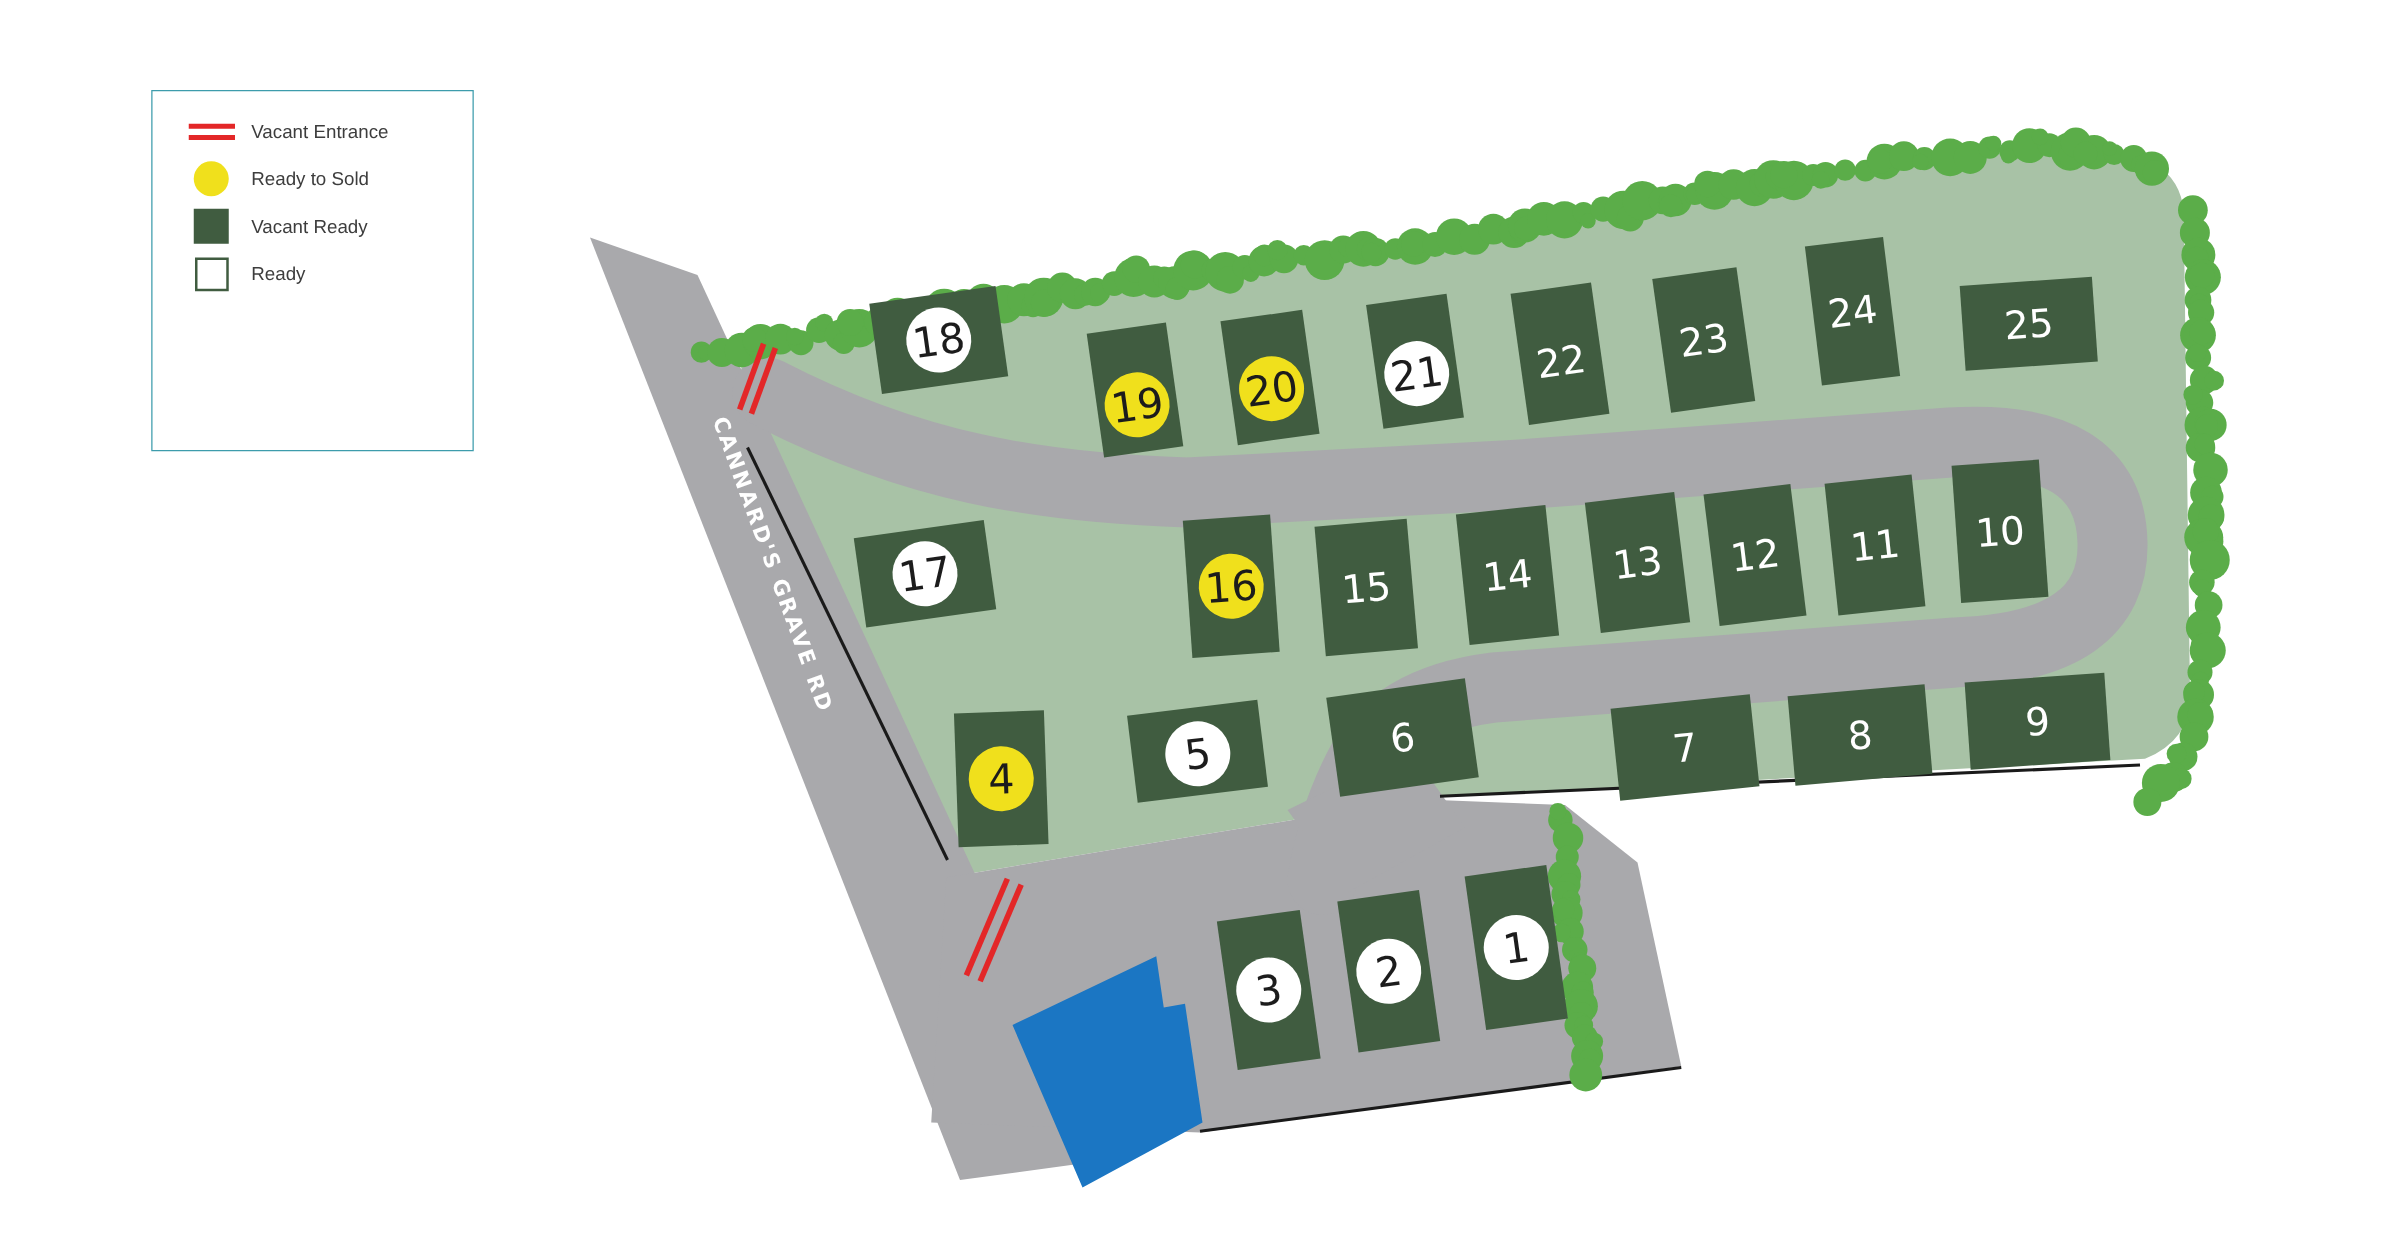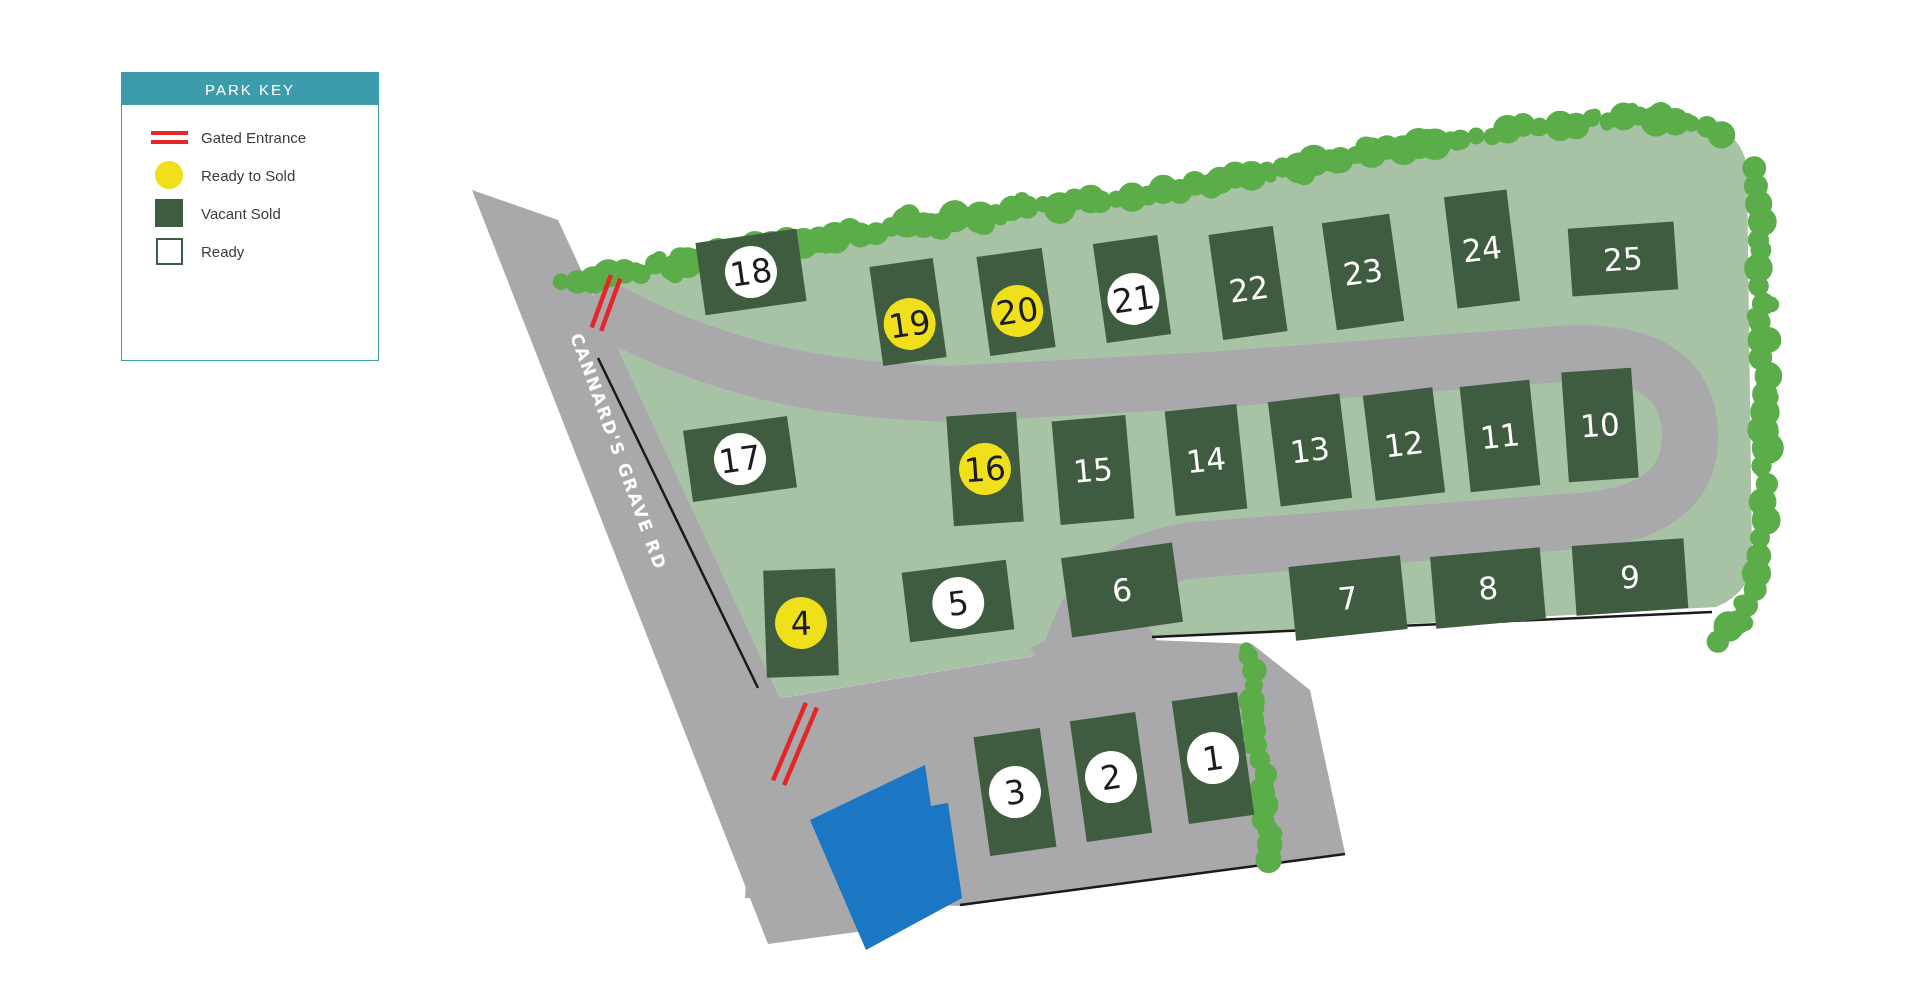--- a/index.html
+++ b/index.html
@@ -364,39 +364,38 @@
       <text x="0" y="0" dy="0.36em" text-anchor="middle" font-size="33" fill="#1c1c1c">2</text>
     </g>
     <g transform="translate(1213,758) rotate(-8)">
       <rect x="-33" y="-62" width="66" height="124" fill="#405c40"></rect>
       <circle cx="0" cy="0" r="26" fill="#ffffff"></circle>
       <text x="0" y="0" dy="0.36em" text-anchor="middle" font-size="33" fill="#1c1c1c">1</text>
     </g>
   </svg>
 
 <div class="legend">
-  <div class="legend-header">PARK KEY</div>
   <div class="legend-items">
     <div class="legend-item">
       <span class="licon">
           <span class="gated-icon"></span>
         </span>
-      <span class="llabel">Gated Entrance</span>
+      <span class="llabel">Vacant Entrance</span>
     </div>
     <div class="legend-item">
       <span class="licon">
           <span class="ready-icon"></span>
         </span>
       <span class="llabel">Ready to Sold</span>
     </div>
     <div class="legend-item">
       <span class="licon">
           <span class="vacant-icon"></span>
         </span>
-      <span class="llabel">Vacant Sold</span>
+      <span class="llabel">Vacant Ready</span>
     </div>
     <div class="legend-item">
       <span class="licon">
           <span class="sold-icon"></span>
         </span>
       <span class="llabel">Ready</span>
     </div>
   </div>
 </div>
 

